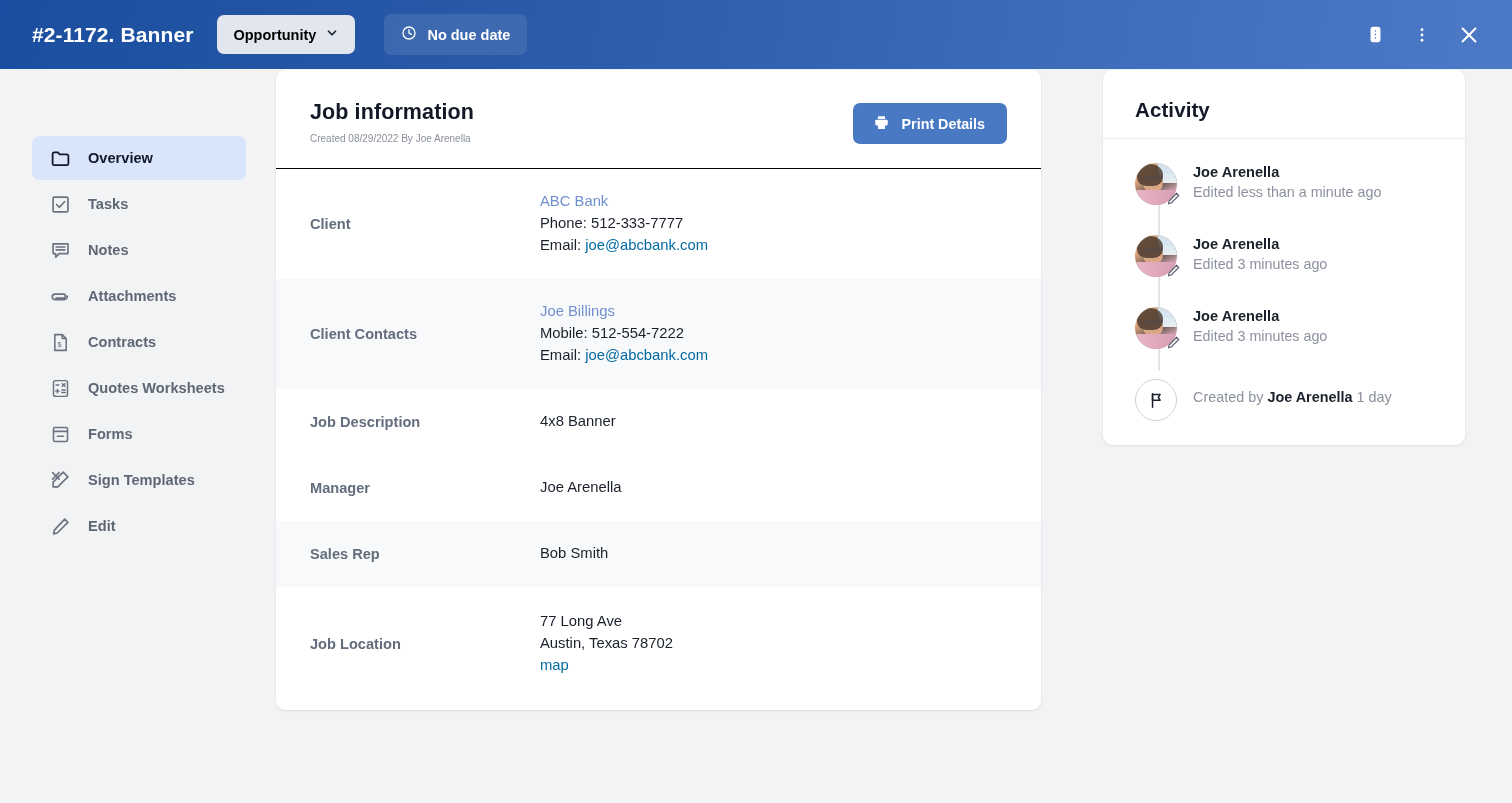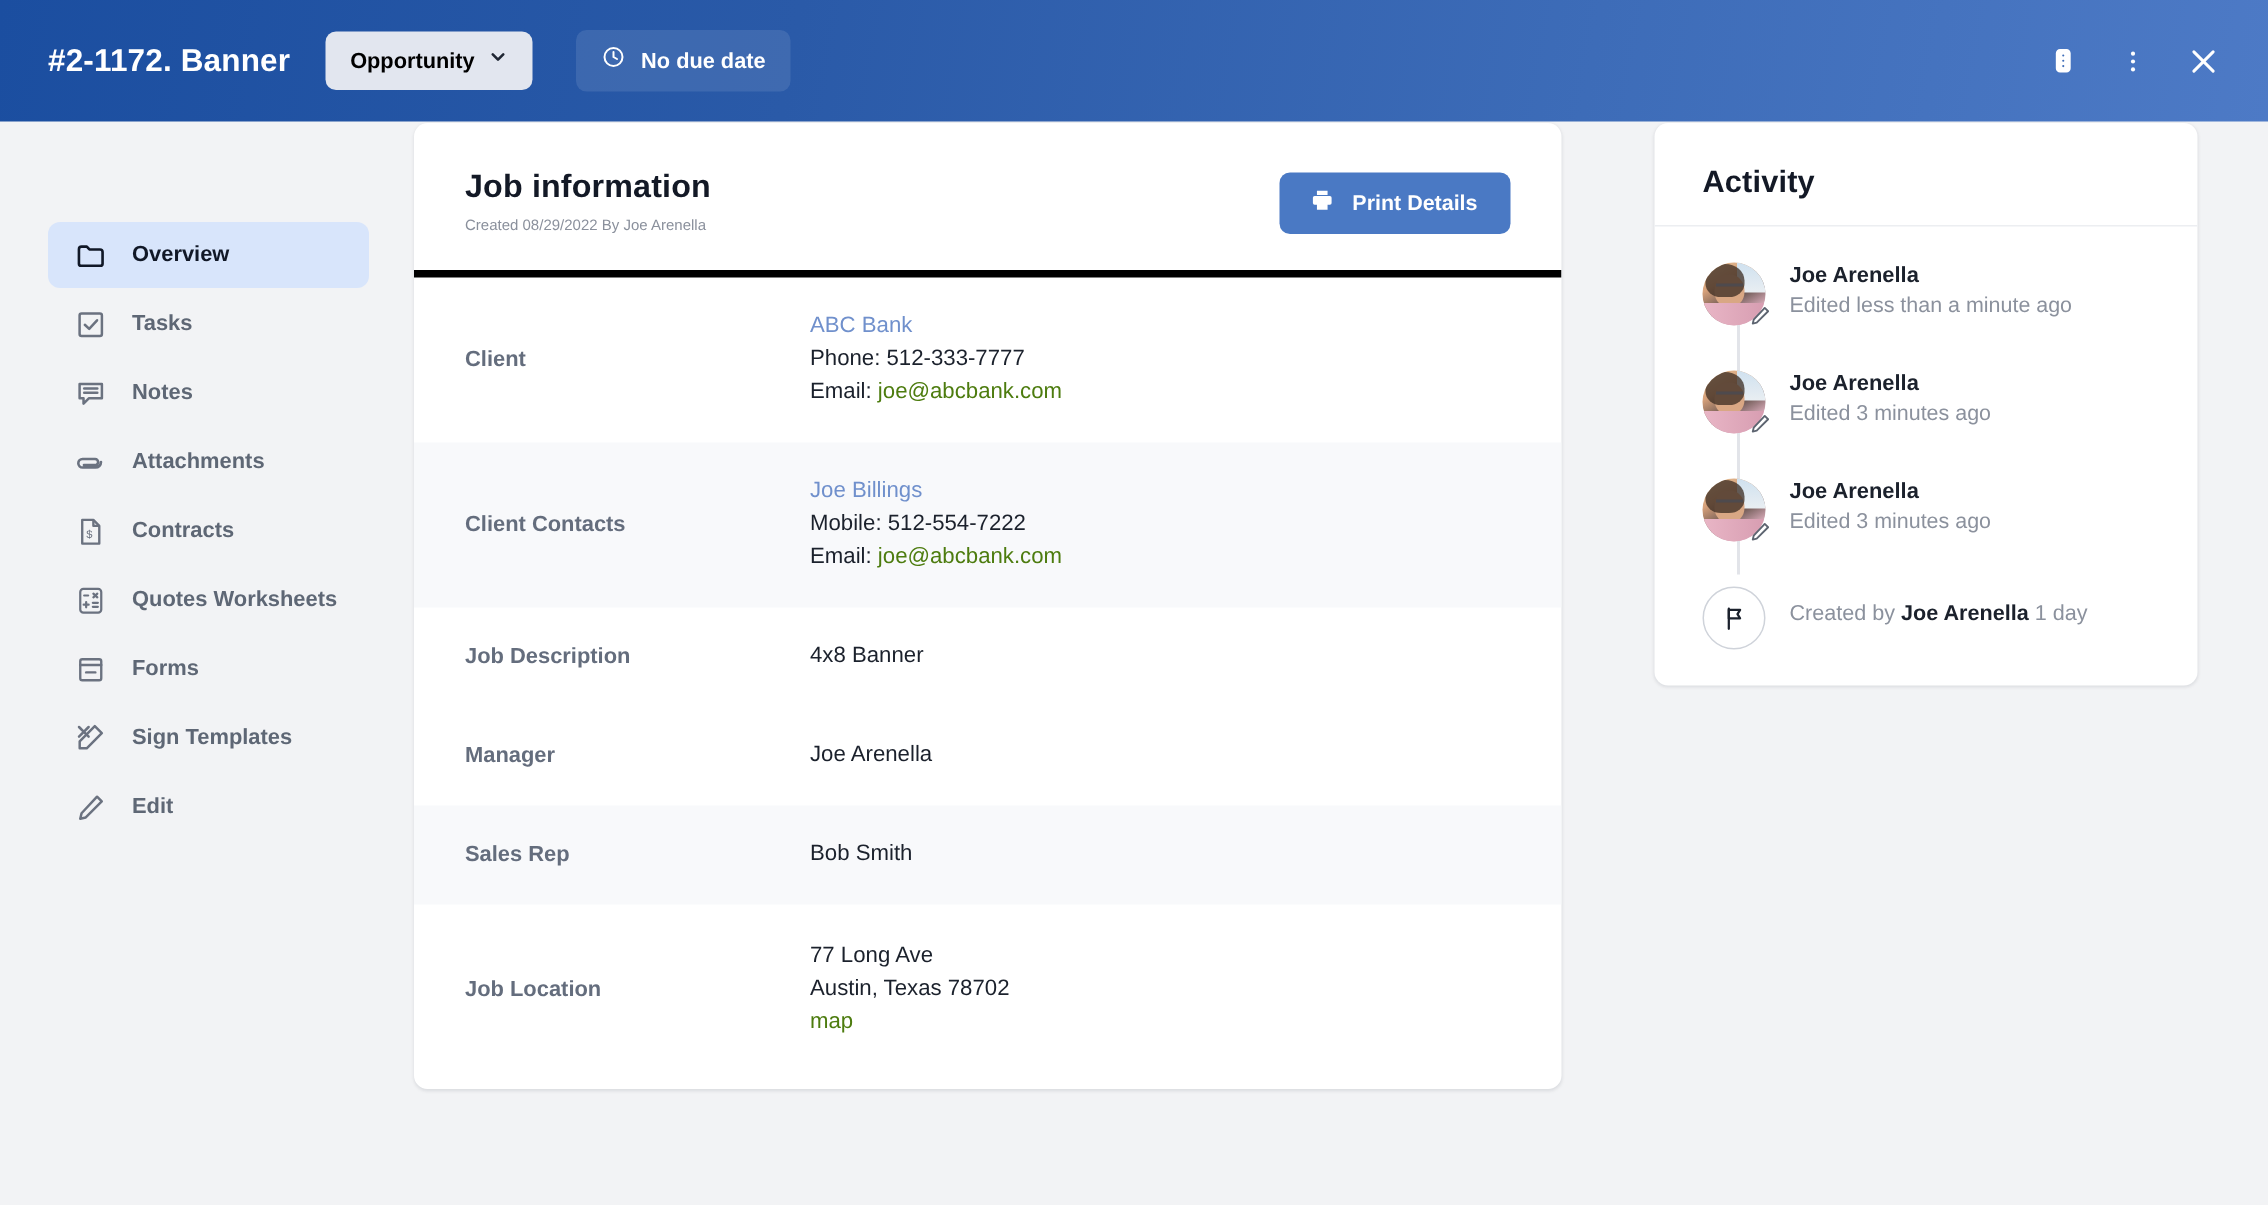--- a/index.html
+++ b/index.html
@@ -6,21 +6,21 @@
   html, body {
     width: 1512px; height: 803px;
     font-family: "Liberation Sans", sans-serif;
     background: #f2f3f5;
     overflow: hidden;
   }
 
   
   .topbar {
     position: relative;
-    height: 81px;
+    height: 69px;
     background: linear-gradient(100deg, #1b4ea0 0%, #2a5aa8 35%, #3d6cb8 70%, #4d7ac6 100%);
     display: flex;
     align-items: center;
     padding: 0 28px 0 32px;
   }
   .job-title {
     color: #ffffff;
     font-size: 21px;
     font-weight: 700;
     letter-spacing: .1px;
@@ -111,21 +111,21 @@
     margin-left: 0;
     background: #ffffff;
     border-radius: 9px;
     box-shadow: 0 1px 3px rgba(16,24,40,.07), 0 1px 2px rgba(16,24,40,.04);
     overflow: hidden;
   }
   .card-head {
     padding: 30px 34px 24px 34px;
     display: flex;
     align-items: flex-start;
-    border-bottom: 5px solid #000000;
+    border-bottom: 1px solid #000000;
   }
   .card-head h1 {
     font-size: 21.5px;
     font-weight: 700;
     color: #131926;
     letter-spacing: .1px;
   }
   .card-head .sub {
     margin-top: 8px;
     font-size: 10px;
@@ -162,21 +162,21 @@
     font-weight: 700;
     color: #646d7d;
     padding-top: 1px;
   }
   .row .v {
     font-size: 14.8px;
     color: #1b212c;
     line-height: 22px;
   }
   .row .v a, .lnk {
-    color: #4d7c0f;
+    color: #0369a1;
     text-decoration: none;
     cursor: pointer;
   }
   .row .v .name-link { color: #7090cc; }
   .row.tall { padding-top: 23px; padding-bottom: 34px; }
 
   
   .activity-col { flex: 0 0 auto; margin-left: 62px; padding-top: 1px; }
   .activity {
     width: 362px;

